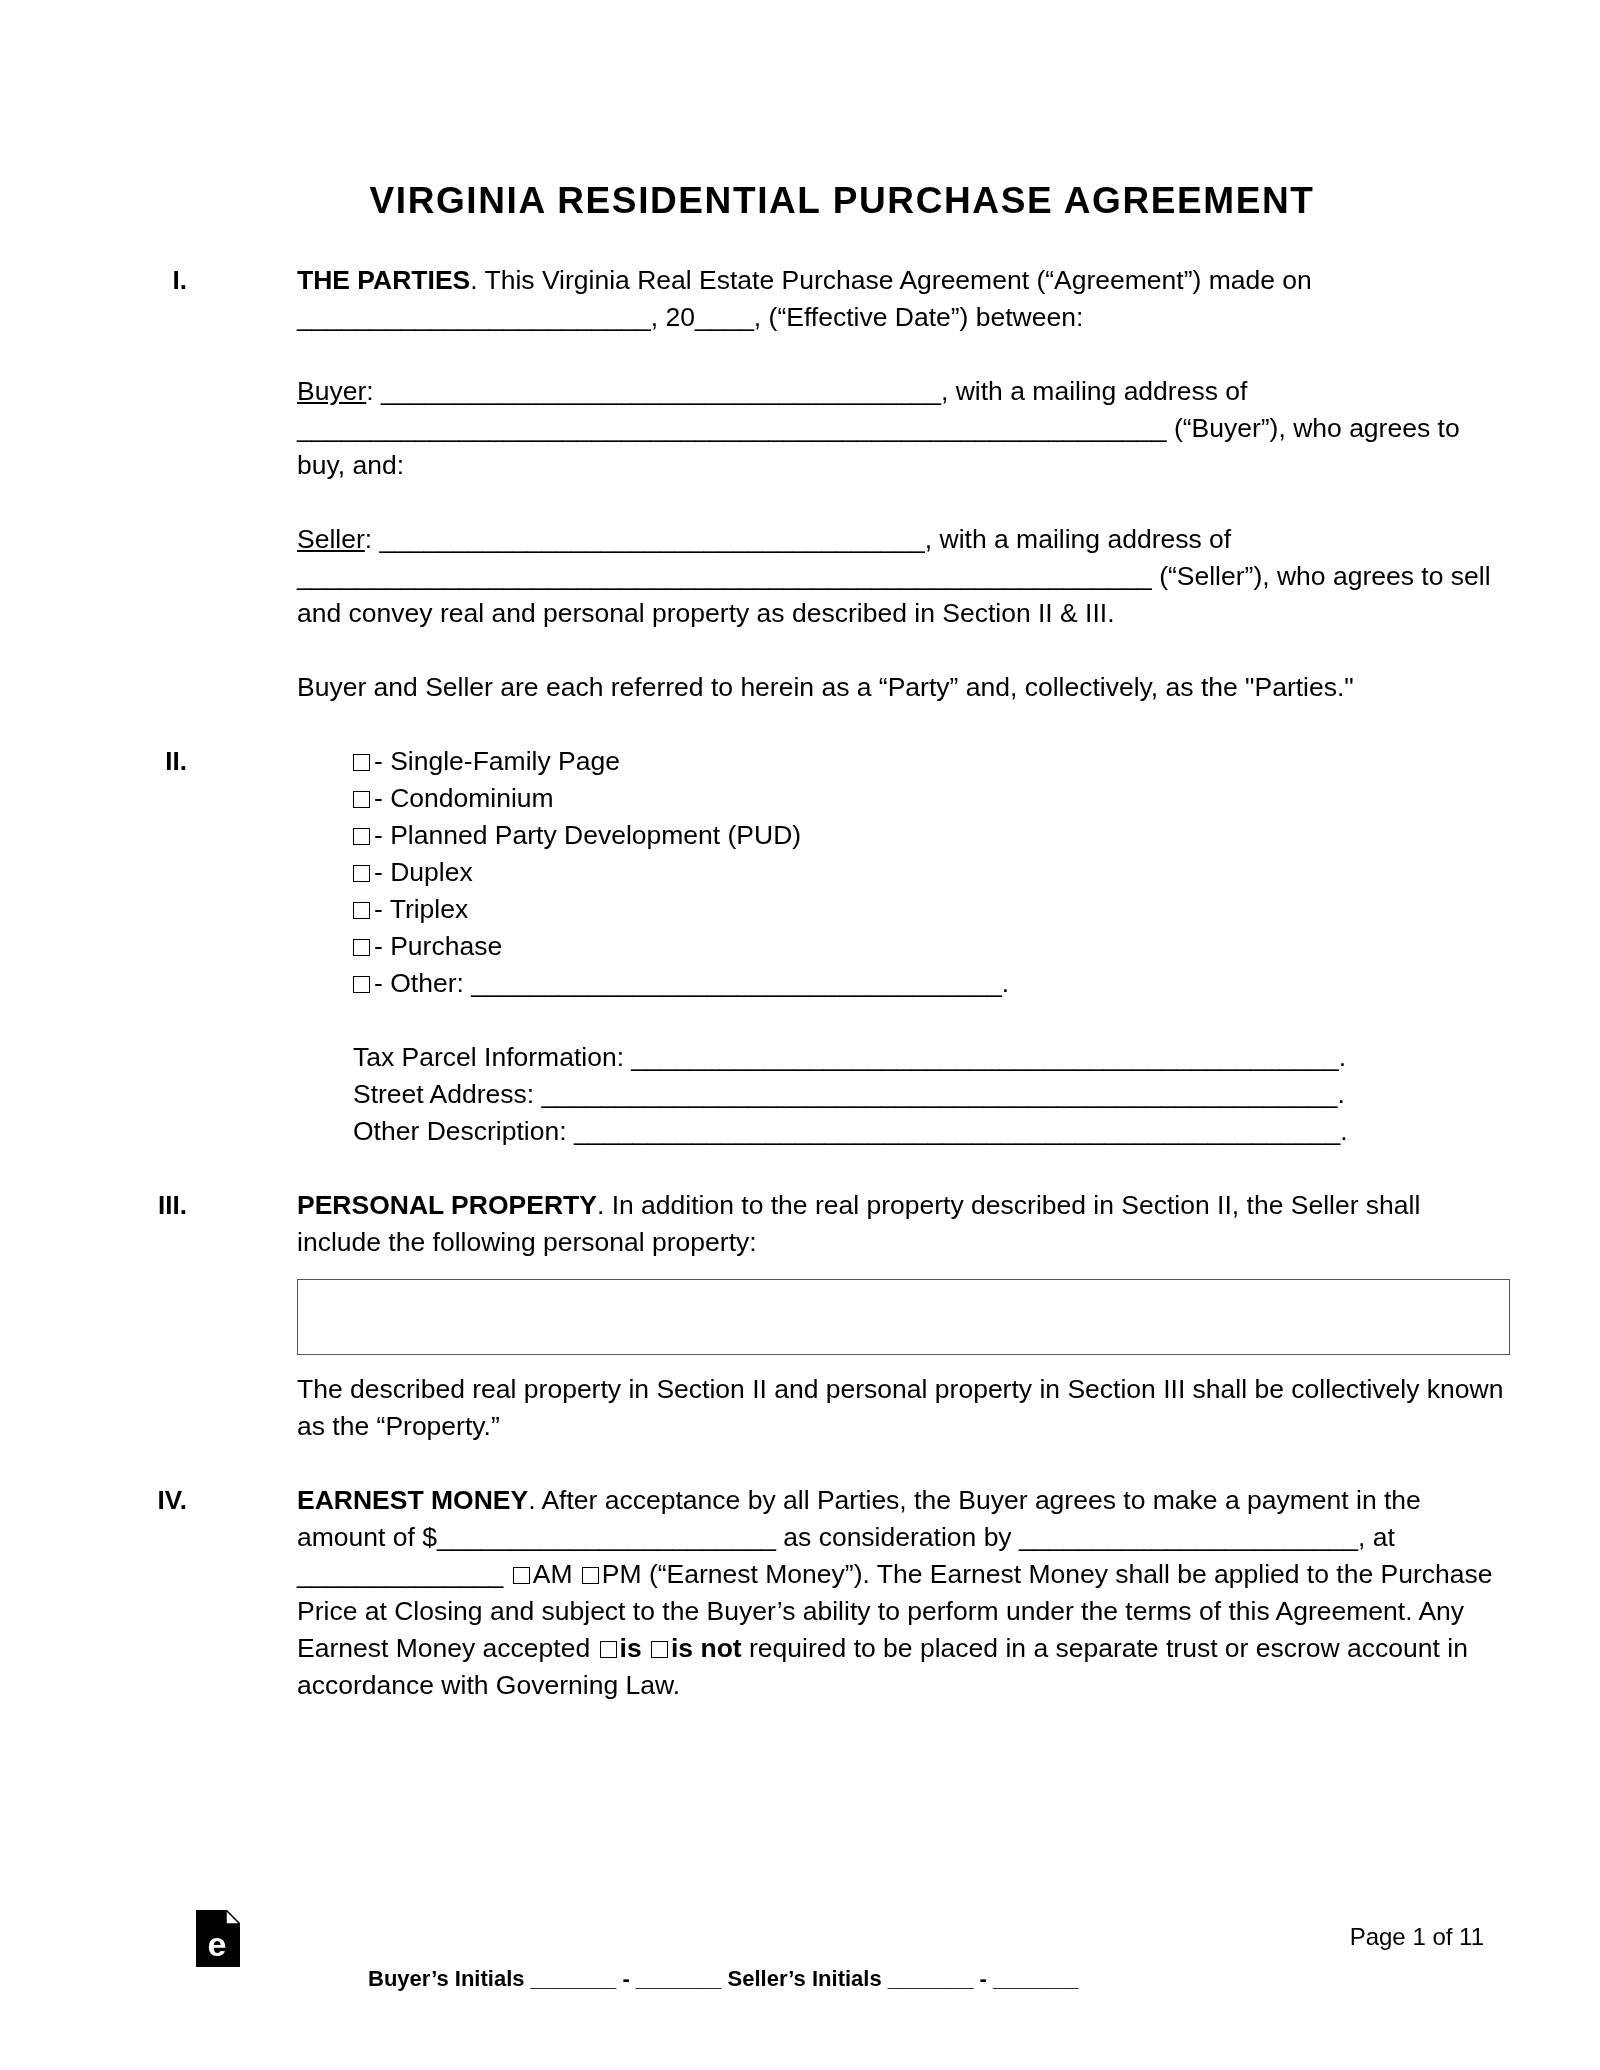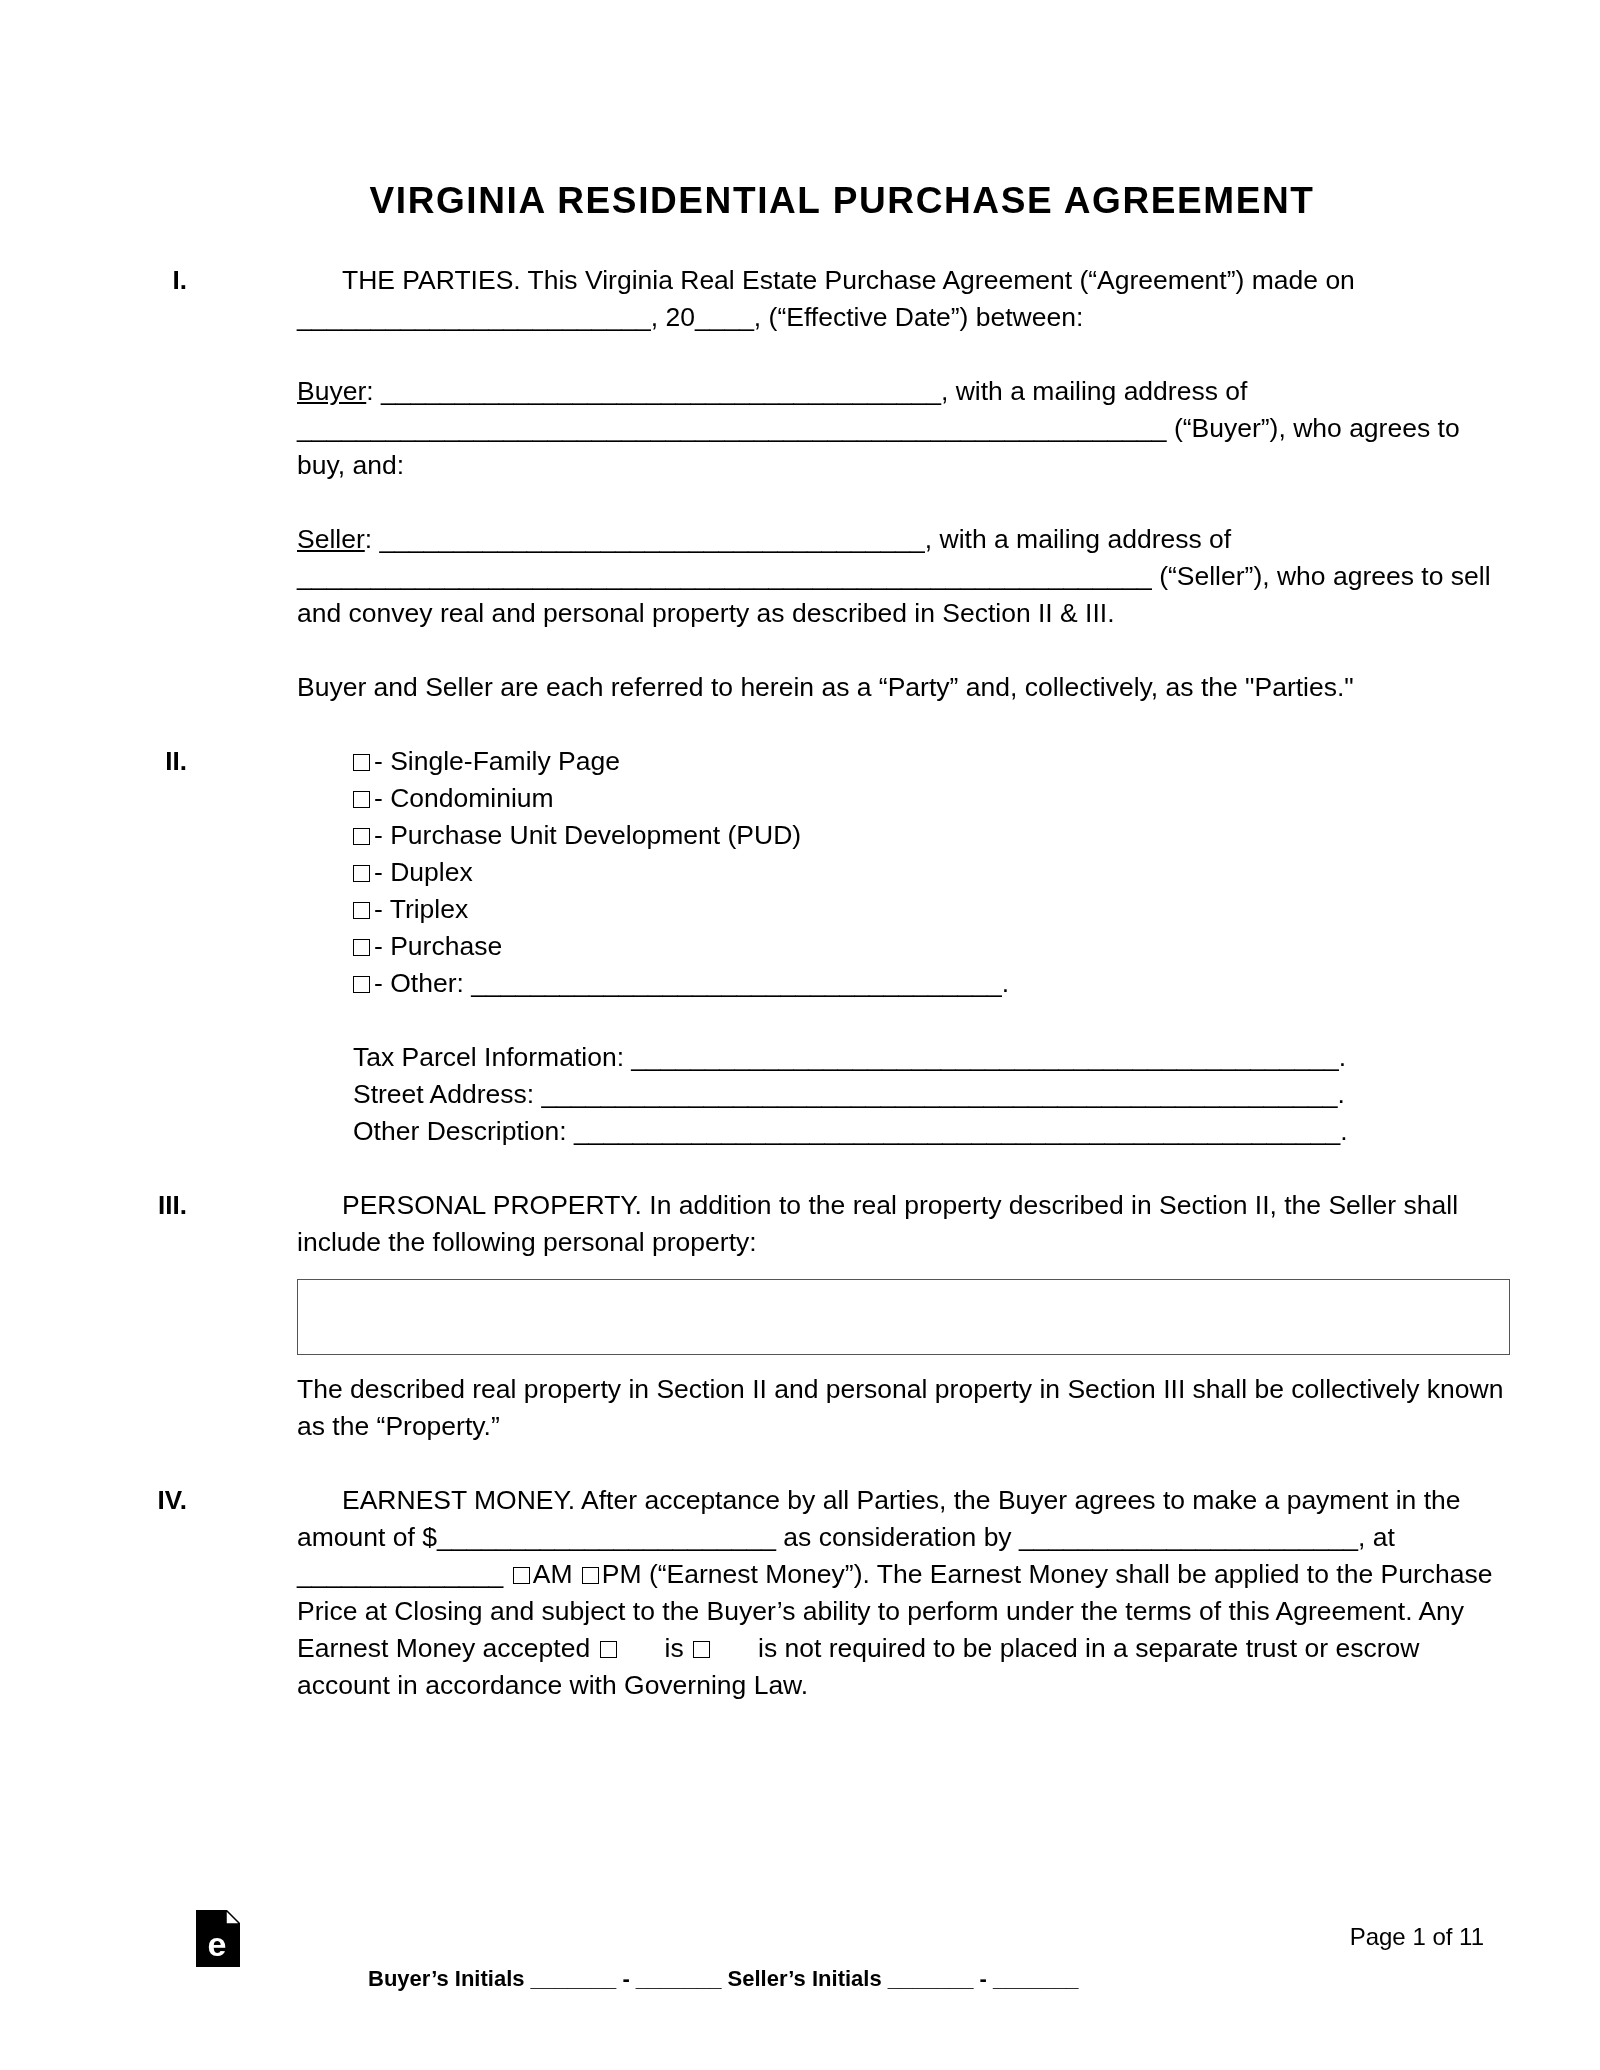--- a/index.html
+++ b/index.html
@@ -65,21 +65,21 @@
     line-height: 37px;
     box-sizing: border-box;
     text-align: left;
   }
   .content p {
     margin: 0;
   }
   .gap {
     height: 37px;
   }
-  b, .bold { font-weight: normal; margin-left: 45px; }
+  b, .bold { font-weight: bold; }
   .ul { text-decoration: underline; }
 
   
   .cb-list {
     margin: 0;
     padding: 0 0 0 56px;
     list-style: none;
   }
   .cb-item {
     font-size: 26.5px;
@@ -177,21 +177,21 @@
         <div class="gap"></div>
       </div>
     </div>
 
     <div class="section">
       <div class="numeral">II.</div>
       <div class="content">
         <ul class="cb-list">
           <li class="cb-item"><span class="cbx"></span><span>- Single-Family Page</span></li>
           <li class="cb-item"><span class="cbx"></span><span>- Condominium</span></li>
-          <li class="cb-item"><span class="cbx"></span><span>- Purchase Unit Development (PUD)</span></li>
+          <li class="cb-item"><span class="cbx"></span><span>- Planned Party Development (PUD)</span></li>
           <li class="cb-item"><span class="cbx"></span><span>- Duplex</span></li>
           <li class="cb-item"><span class="cbx"></span><span>- Triplex</span></li>
           <li class="cb-item"><span class="cbx"></span><span>- Purchase</span></li>
           <li class="cb-item"><span class="cbx"></span><span>- Other: ____________________________________.</span></li>
         </ul>
         <div class="gap"></div>
         <div class="addr-block">
           <div class="addr-line">Tax Parcel Information: ________________________________________________.</div>
           <div class="addr-line">Street Address: ______________________________________________________.</div>
           <div class="addr-line">Other Description: ____________________________________________________.</div>

